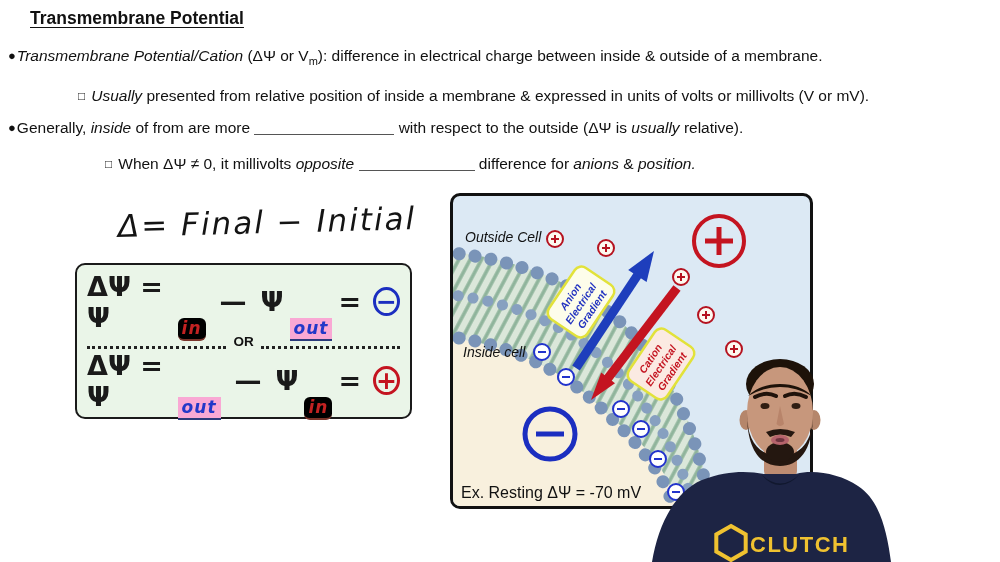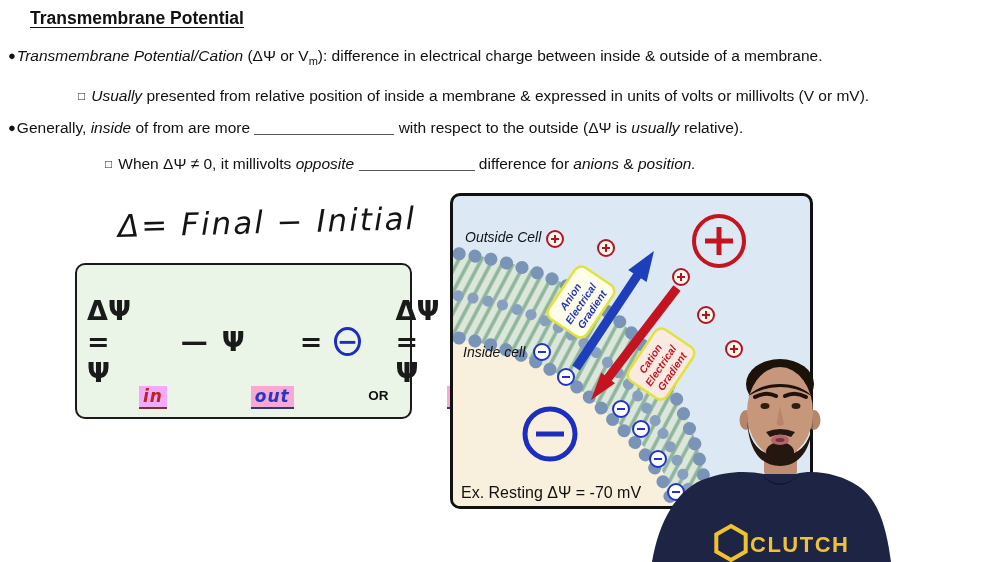--- a/index.html
+++ b/index.html
@@ -20,26 +20,26 @@
   .blank.w2{width:116px;}
 
   
   .handw{position:absolute;left:118px;top:204px;font-size:31px;color:#141414;
          font-family:"DejaVu Sans",sans-serif;font-style:italic;letter-spacing:2px;
          transform:rotate(-1.5deg);}
 
   
   .gbox{position:absolute;left:75px;top:263px;width:337px;height:156px;box-sizing:border-box;
         background:#eaf5e8;border:2.5px solid #1a1a1a;border-radius:10px;
-        display:flex;flex-direction:row;justify-content:space-around;padding:16px 10px;}
+        display:flex;flex-direction:column;justify-content:space-around;padding:4px 10px;}
   .frow{display:flex;align-items:center;justify-content:center;font-size:27px;font-weight:600;
         color:#1a1a1a;font-family:"DejaVu Sans",sans-serif;gap:6px;}
   .fsub{font-size:17px;font-weight:700;font-style:italic;letter-spacing:1px;
         align-self:flex-end;margin-bottom:-8px;padding:0 4px 1px;border-bottom:2px solid #555;}
-  .fsub.red{color:#c32222;background:#f0abfc;border-color:#7a342a;}
+  .fsub.red{color:#c32222;background:#000000;border-color:#7a342a;border-radius:6px;}
   .fsub.blue{color:#2238c8;background:#f9a8d4;border-color:#2a3a7a;}
   .fdash{margin:0 8px;font-weight:700;}
   .csign{width:29px;height:29px;border-radius:50%;display:flex;align-items:center;justify-content:center;
          font-size:25px;font-weight:700;line-height:1;box-sizing:border-box;margin-left:6px;}
   .csign.minus{border:3.5px solid #1b2ec0;color:#1b2ec0;}
   .csign.plus{border:3.5px solid #c41420;color:#c41420;}
   .ordiv{display:flex;align-items:flex-end;gap:7px;font-weight:700;font-size:13.5px;color:#111;margin:-2px 0;}
   .dotline{flex:1;border-top:3px dotted #222;height:0;}
 
   

